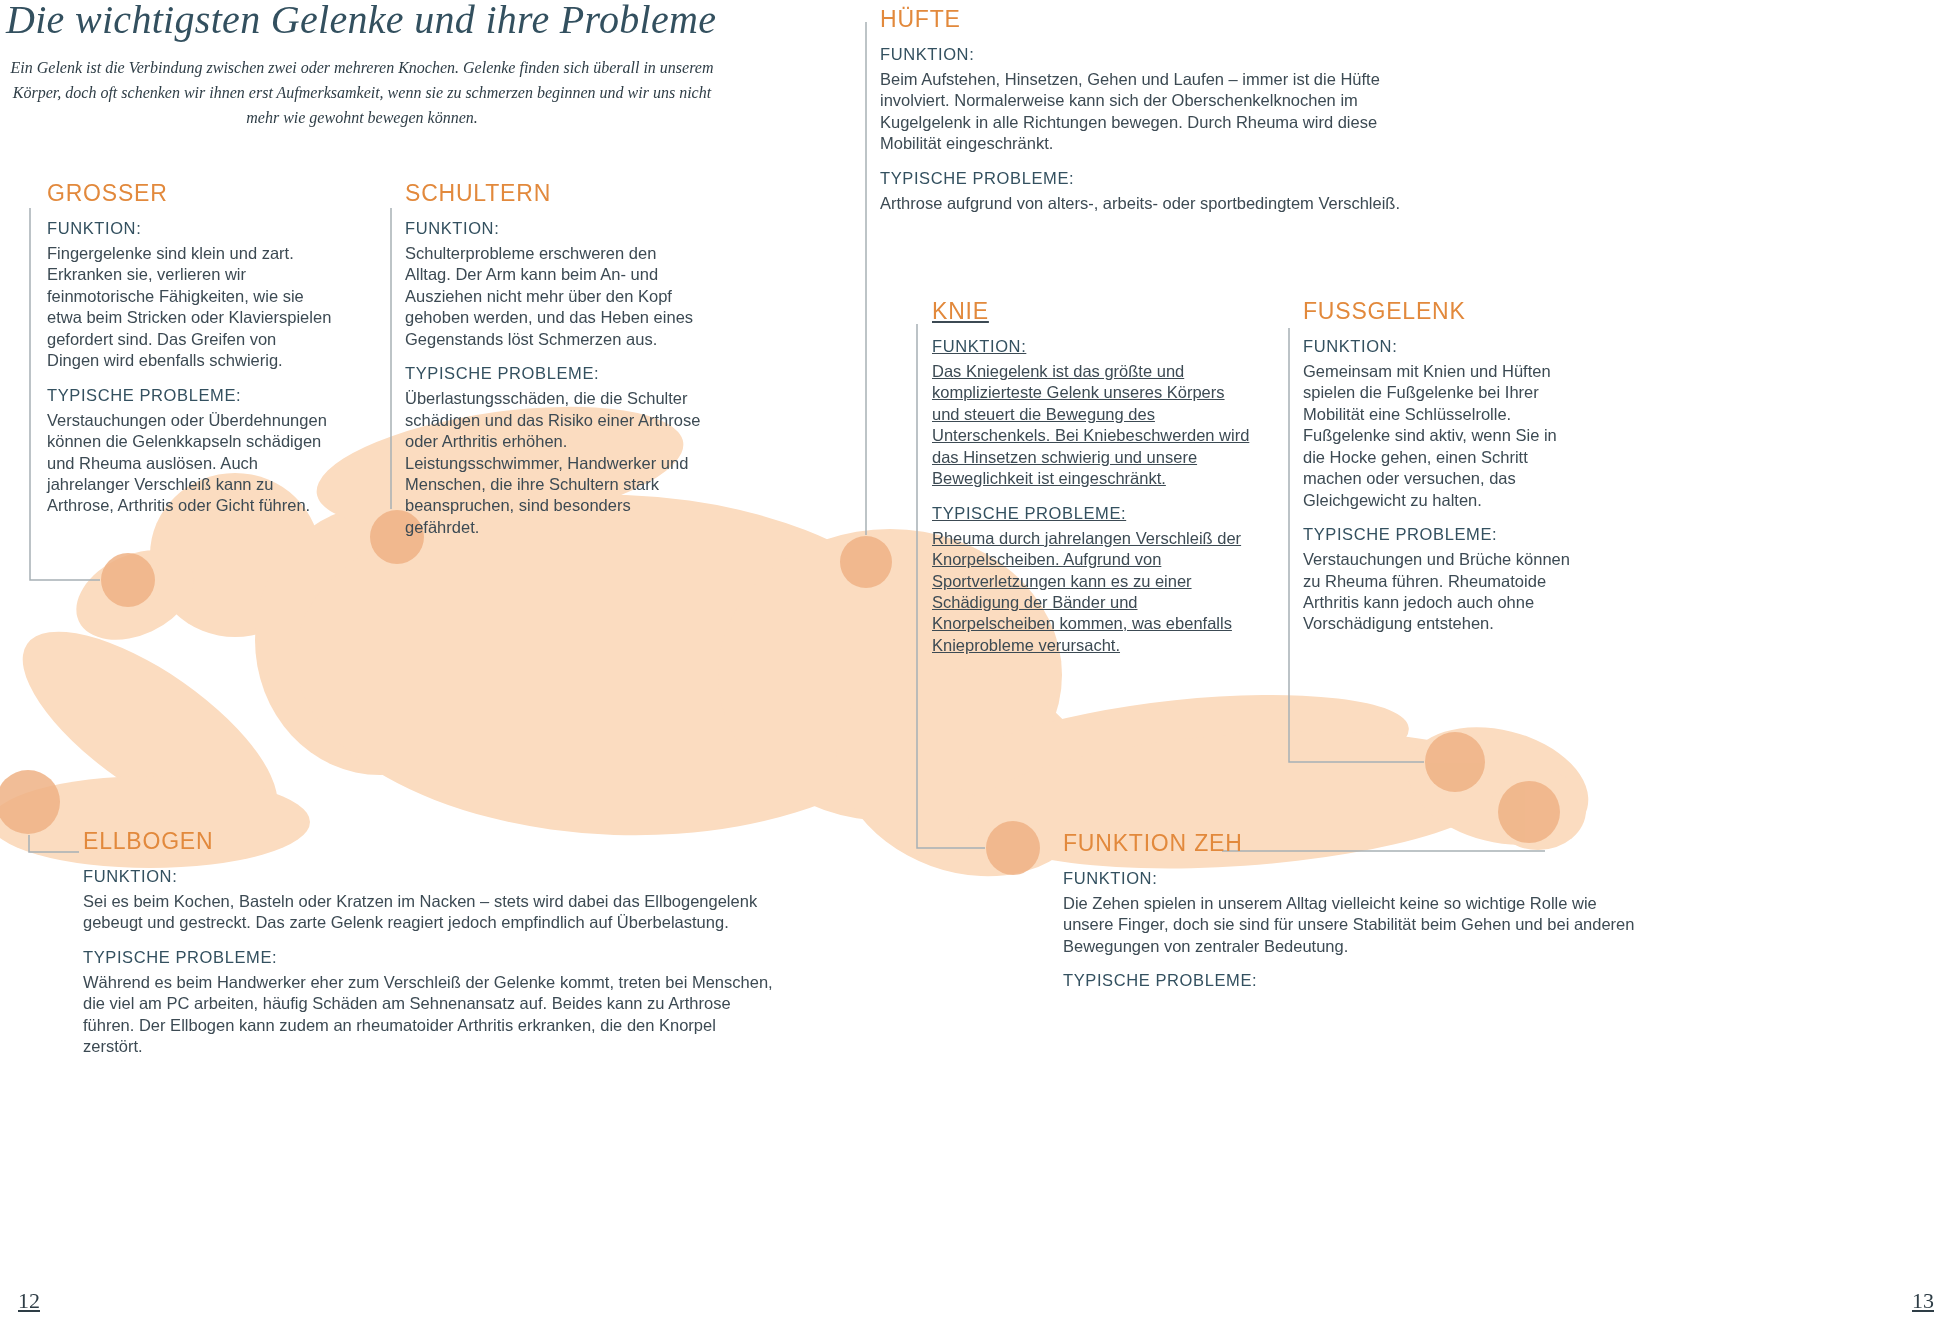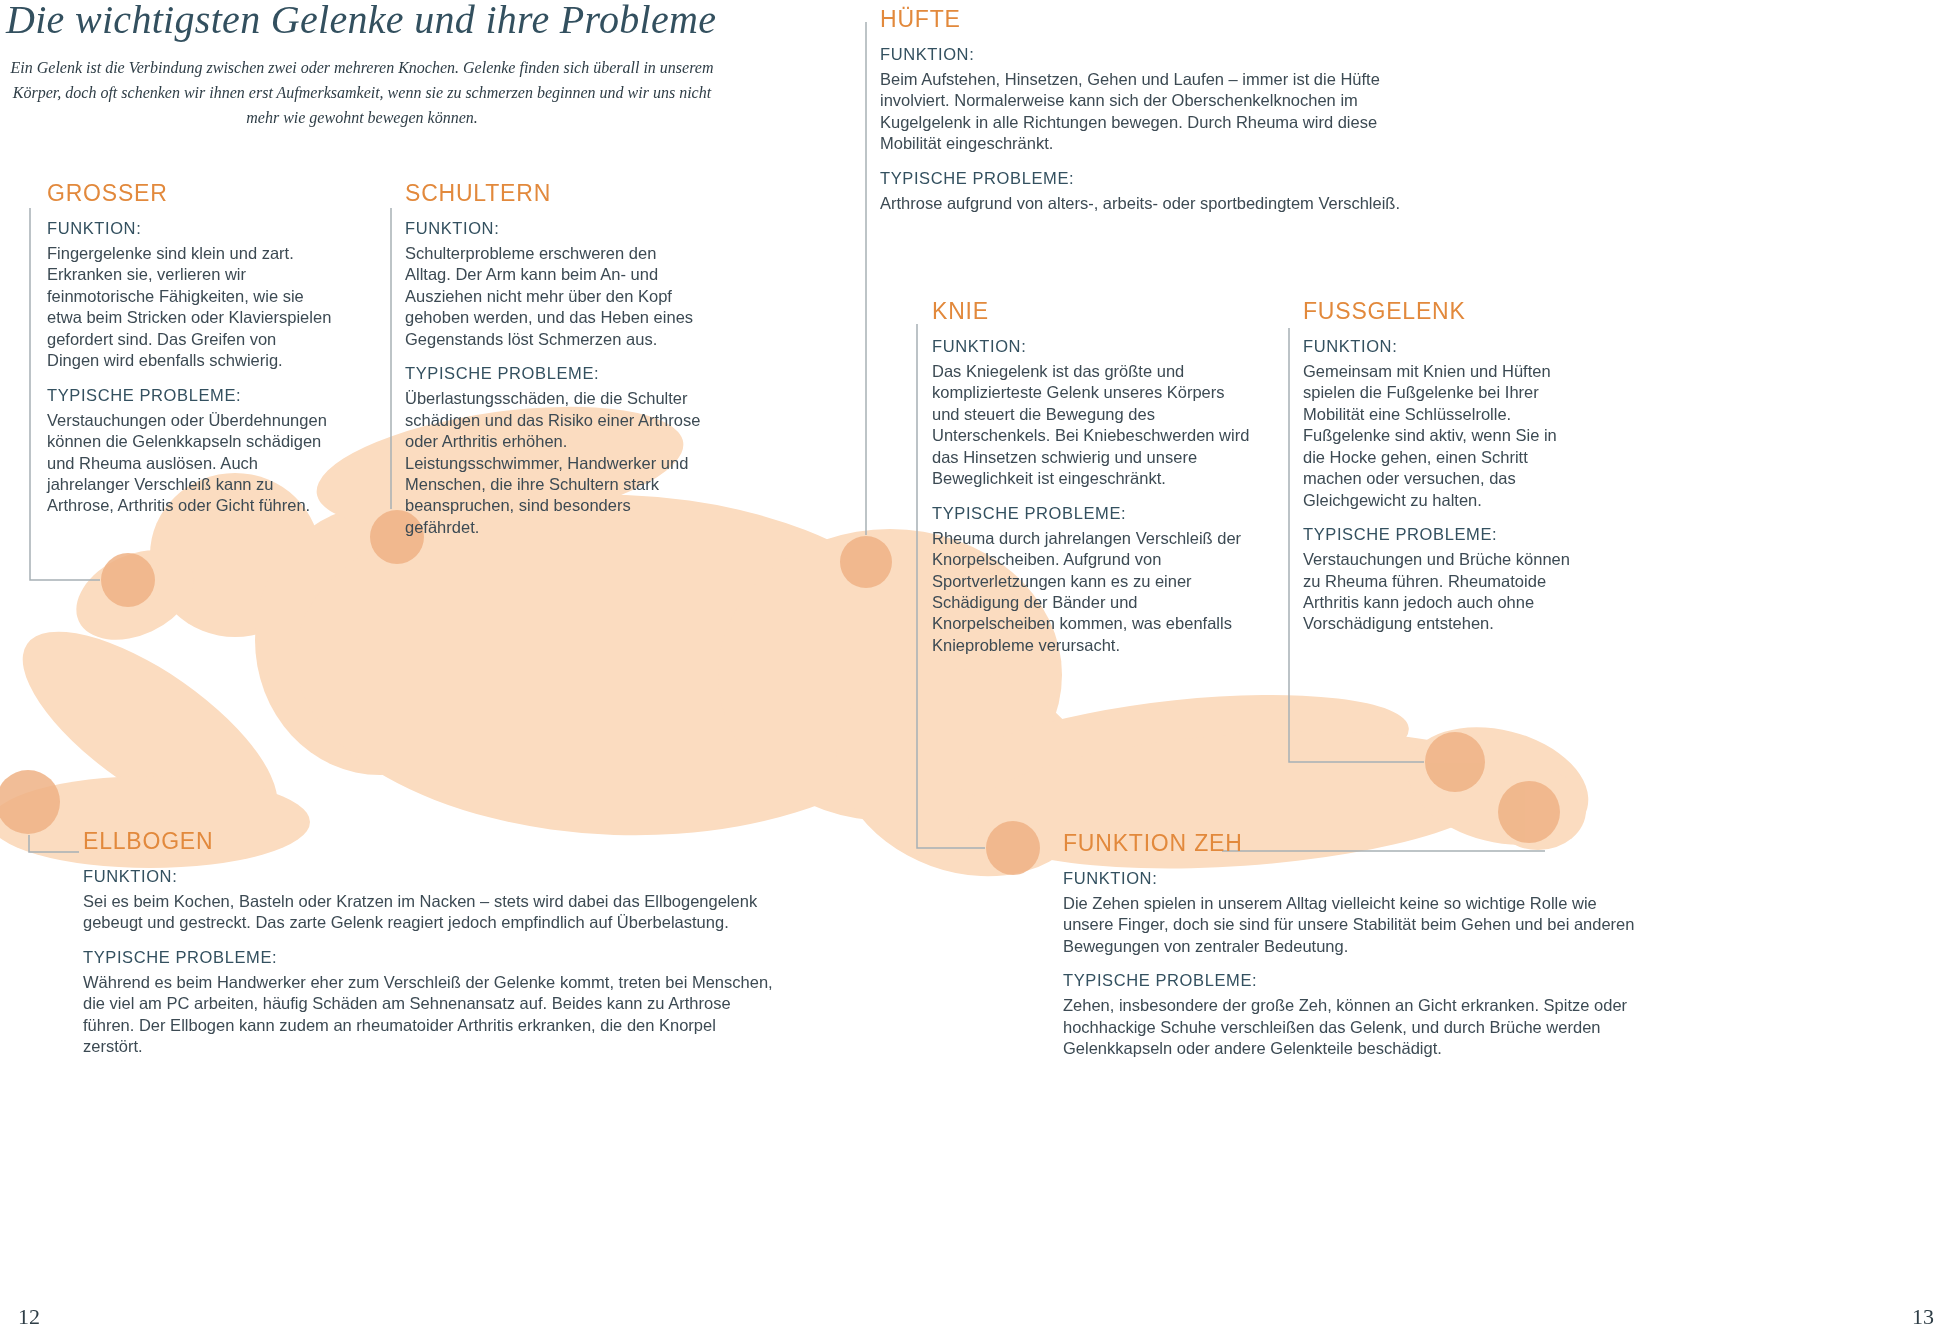--- a/index.html
+++ b/index.html
@@ -35,22 +35,22 @@
   .joint-section h3 {
     font-size:16.5px; font-weight:500; letter-spacing:.6px;
     color:var(--heading-teal,#33505F); margin:14px 0 5px 0;
   }
   .joint-section h3:first-of-type { margin-top:0; }
   .joint-section p {
     font-size:16.5px; line-height:1.3; color:var(--body-text,#3C4A53);
   }
 
   .page-number {
-    position:absolute; bottom:0; z-index:2;
-    font-family:"Liberation Serif", serif; font-size:22px; color:#2E3D46;
+    position:absolute; bottom:16px; z-index:2;
+    font-family:"Liberation Serif", serif; font-size:22px; color:#2E3D46;text-decoration:underline;
   }
   .page-number.left { left:18px; }
   .page-number.right { right:12px; }
 </style>
 </head>
 <body>
 
 <div class="canvas">
 
   <svg class="illustration" viewBox="0 0 1946 1330" aria-hidden="true">
@@ -111,21 +111,21 @@
   </section>
 
   <section class="joint-section" style="left:880px;top:6px;width:534px;">
     <h2>HÜFTE</h2>
     <h3>FUNKTION:</h3>
     <p>Beim Aufstehen, Hinsetzen, Gehen und Laufen – immer ist die Hüfte involviert. Normalerweise kann sich der Oberschenkelknochen im Kugelgelenk in alle Richtungen bewegen. Durch Rheuma wird diese Mobilität eingeschränkt.</p>
     <h3>TYPISCHE PROBLEME:</h3>
     <p>Arthrose aufgrund von alters-, arbeits- oder sportbedingtem Verschleiß.</p>
   </section>
 
-  <section class="joint-section" style="left:932px;top:298px;width:324px;">
+  <section class="joint-section" style="left:932px;top:298px;width:324px;text-decoration:underline;">
     <h2>KNIE</h2>
     <h3>FUNKTION:</h3>
     <p>Das Kniegelenk ist das größte und komplizierteste Gelenk unseres Körpers und steuert die Bewegung des Unterschenkels. Bei Kniebeschwerden wird das Hinsetzen schwierig und unsere Beweglichkeit ist eingeschränkt.</p>
     <h3>TYPISCHE PROBLEME:</h3>
     <p>Rheuma durch jahrelangen Verschleiß der Knorpelscheiben. Aufgrund von Sportverletzungen kann es zu einer Schädigung der Bänder und Knorpelscheiben kommen, was ebenfalls Knieprobleme verursacht.</p>
   </section>
 
   <section class="joint-section" style="left:1303px;top:298px;width:272px;">
     <h2>FUSSGELENK</h2>
     <h3>FUNKTION:</h3>
@@ -140,19 +140,18 @@
     <p>Sei es beim Kochen, Basteln oder Kratzen im Nacken – stets wird dabei das Ellbogengelenk gebeugt und gestreckt. Das zarte Gelenk reagiert jedoch empfindlich auf Überbelastung.</p>
     <h3>TYPISCHE PROBLEME:</h3>
     <p>Während es beim Handwerker eher zum Verschleiß der Gelenke kommt, treten bei Menschen, die viel am PC arbeiten, häufig Schäden am Sehnenansatz auf. Beides kann zu Arthrose führen. Der Ellbogen kann zudem an rheumatoider Arthritis erkranken, die den Knorpel zerstört.</p>
   </section>
 
   <section class="joint-section" style="left:1063px;top:830px;width:575px;">
     <h2>FUNKTION ZEH</h2>
     <h3>FUNKTION:</h3>
     <p>Die Zehen spielen in unserem Alltag vielleicht keine so wichtige Rolle wie unsere Finger, doch sie sind für unsere Stabilität beim Gehen und bei anderen Bewegungen von zentraler Bedeutung.</p>
     <h3>TYPISCHE PROBLEME:</h3>
-    <p>Zehen, insbesondere der große Zeh, können an Gicht erkranken. Spitze oder hochhackige Schuhe verschleißen das Gelenk, und durch Brüche werden Gelenkkapseln oder andere Gelenkteile beschädigt.</p>
   </section>
 
   <div class="page-number left">12</div>
   <div class="page-number right">13</div>
 
 </div>
 
 </body></html>

